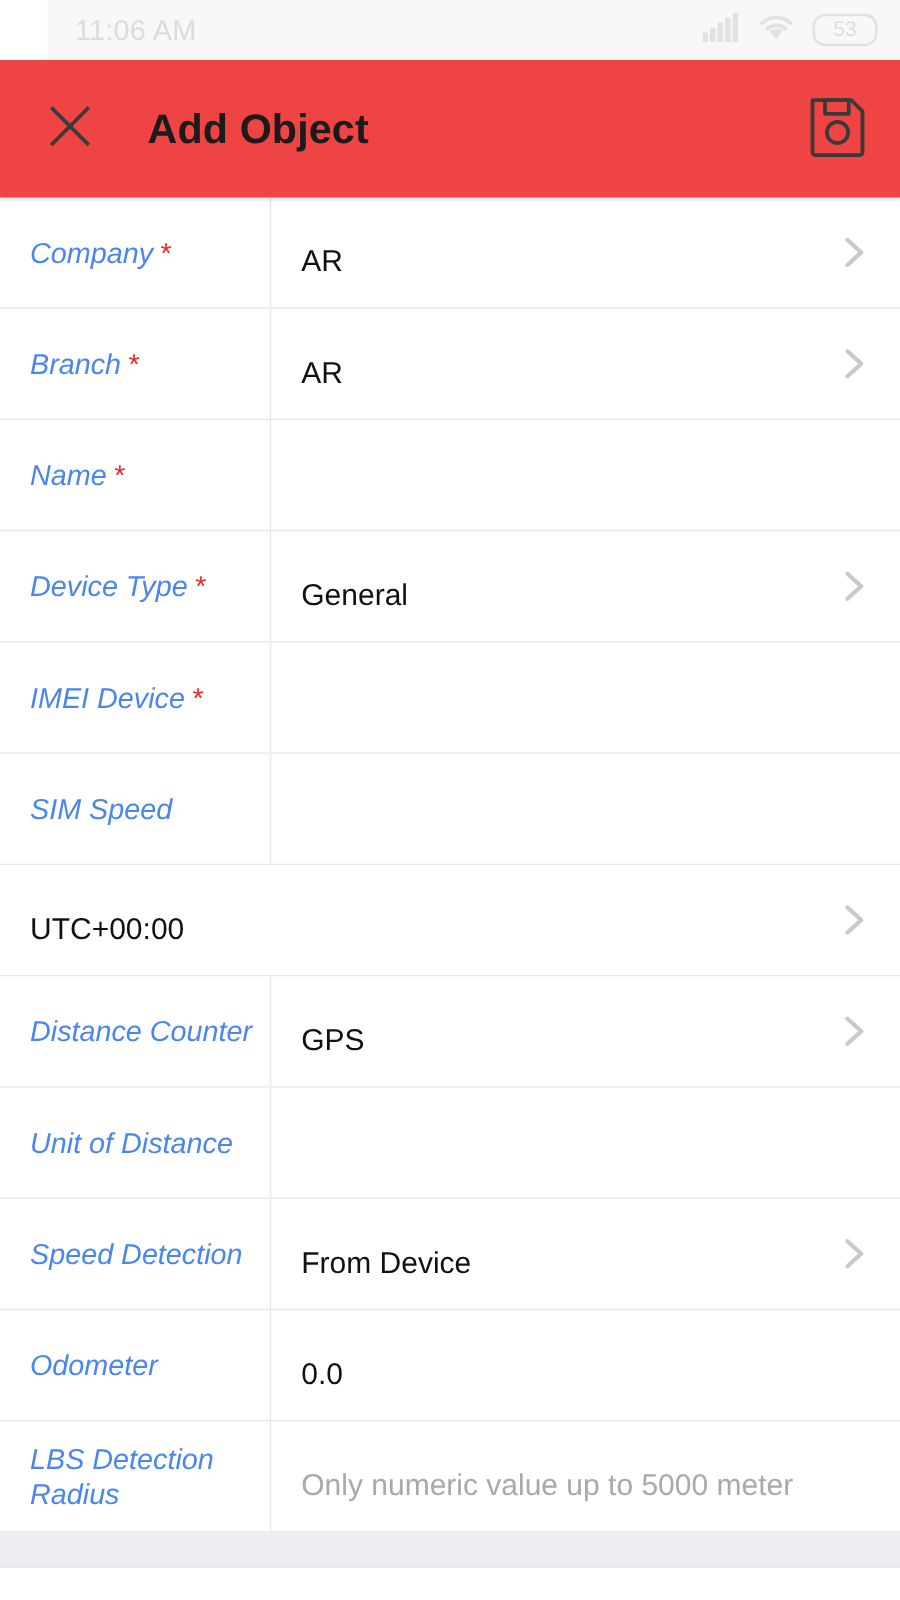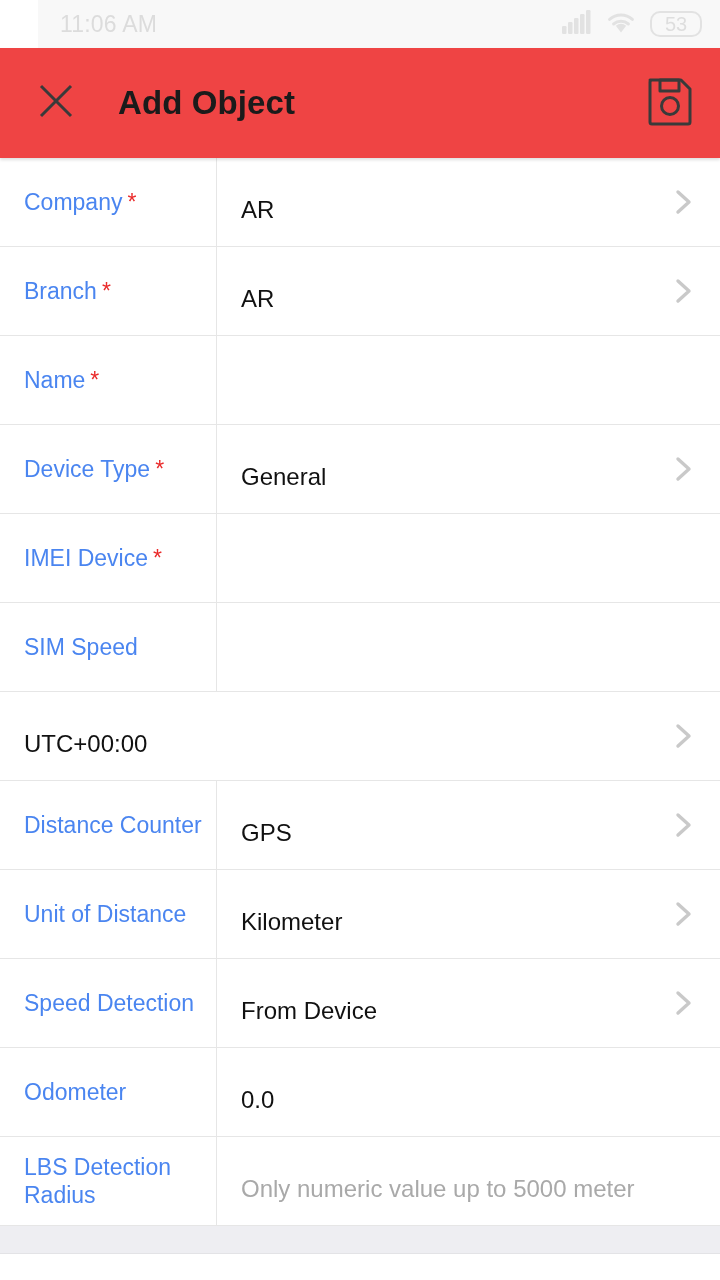--- a/index.html
+++ b/index.html
@@ -20,21 +20,21 @@
     margin-left:38px;
   }
   .status-time {
     font-size:23px; color:#dcdcdc; font-weight:400; letter-spacing:.2px;
   }
   .status-icons { display:flex; align-items:center; gap:14px; }
   .battery {
     border:2.5px solid #e2e2e2; border-radius:10px;
     width:52px; height:26px;
     display:flex; align-items:center; justify-content:center;
-    font-size:20px; color:#dedede; font-weight:500;
+    font-size:17px; color:#dedede; font-weight:500;
   }
 
   
   .appbar {
     height:110px; background:#ef4444;
     display:flex; align-items:center;
     padding:0 22px 0 26px;
     box-shadow:0 2px 3px rgba(0,0,0,.13);
     position:relative; z-index:5;
   }
@@ -51,20 +51,21 @@
     display:flex; align-items:stretch;
     min-height:89px;
     border-bottom:1px solid #e6e6e6;
     position:relative;
   }
   .row-label {
     width:217px; flex:0 0 217px;
     border-right:1px solid #e6e6e6;
     display:flex; align-items:center;
     padding:0 14px 0 24px;
+    font-style:italic;
   }
   .row-label span.lbl {
     font-size:23px; color:#4a85f0; line-height:1.22;
   }
   .req { color:#ea2b2b; font-size:23px; margin-left:5px; }
   .row-value {
     flex:1; display:flex; align-items:center;
     padding:16px 52px 0 24px; position:relative;
   }
   .val-text { font-size:24px; color:#111111; }
@@ -199,26 +200,20 @@
           <span class="val-text">GPS</span>
           <span class="chevron"><svg width="26" height="26" viewBox="0 0 26 26">
               <polyline points="8,3 19,13 8,23" fill="none" stroke="#c9c9c9" stroke-width="3.4" stroke-linecap="round" stroke-linejoin="round"></polyline>
             </svg></span>
         </div>
       </div>
       <div class="form-row">
         <div class="row-label">
           <span class="lbl">Unit of Distance</span>
         </div>
-        <div class="row-value">
-          <span class="val-text">Kilometer</span>
-          <span class="chevron"><svg width="26" height="26" viewBox="0 0 26 26">
-              <polyline points="8,3 19,13 8,23" fill="none" stroke="#c9c9c9" stroke-width="3.4" stroke-linecap="round" stroke-linejoin="round"></polyline>
-            </svg></span>
-        </div>
       </div>
       <div class="form-row">
         <div class="row-label">
           <span class="lbl">Speed Detection</span>
         </div>
         <div class="row-value">
           <span class="val-text">From Device</span>
           <span class="chevron"><svg width="26" height="26" viewBox="0 0 26 26">
               <polyline points="8,3 19,13 8,23" fill="none" stroke="#c9c9c9" stroke-width="3.4" stroke-linecap="round" stroke-linejoin="round"></polyline>
             </svg></span>

